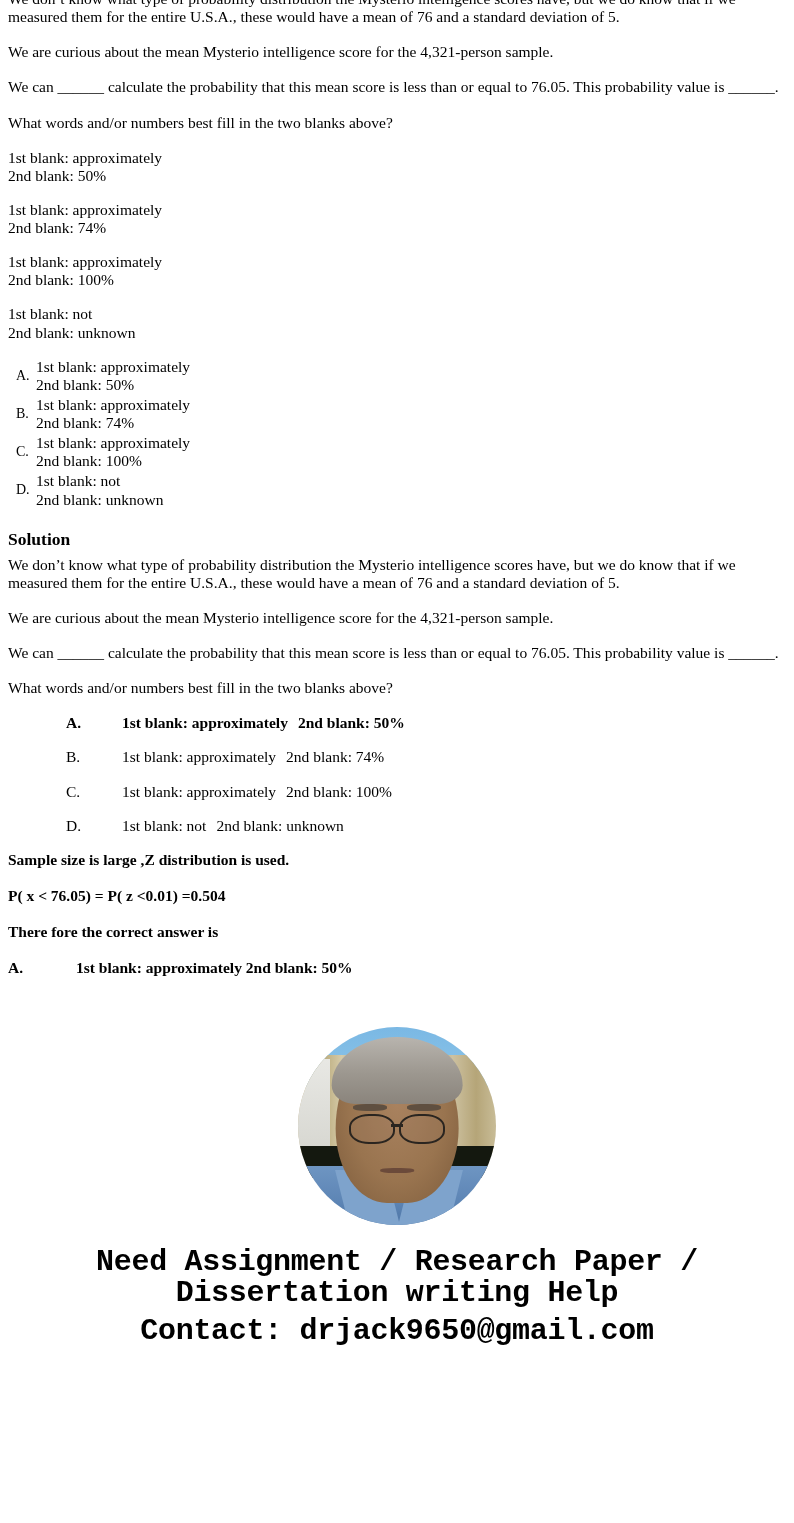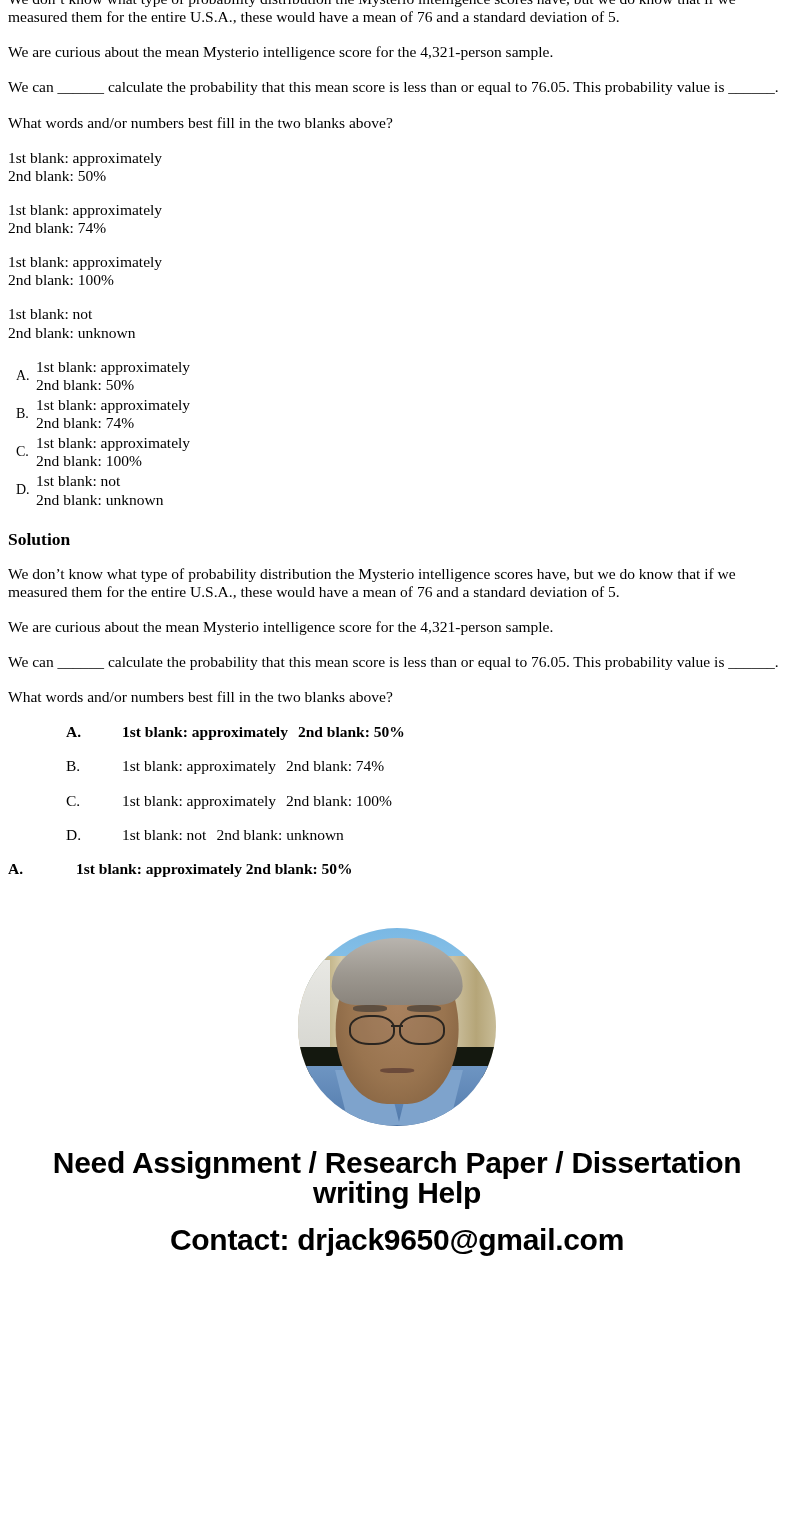--- a/index.html
+++ b/index.html
@@ -67,21 +67,21 @@
   .opt-text {
     white-space: pre-line;
   }
 
   
   .solution-heading {
     font-family: "Liberation Serif", "DejaVu Serif", serif;
     font-weight: bold;
     font-size: 17.5px;
     line-height: 1.2;
-    margin: 0 0 15px 0;
+    margin: 0 0 6px 0;
   }
 
   
   .sol-opt-row {
     font-size: 15.5px;
     line-height: 1.17;
     margin: 0 0 16px 0;
     display: flex;
     align-items: baseline;
   }
@@ -222,36 +222,36 @@
     left: 50%; top: 71%;
     transform: translateX(-50%);
     width: 17%; height: 2.5%;
     background: #6b4a3a;
     border-radius: 40%;
   }
 
   
   .footer {
     text-align: center;
-    font-family: Liberation Sans, sans-serif;
+    font-family: Liberation Mono, monospace;
     font-weight: bold;
     color: #000000;
     padding: 0 6px;
   }
   .footer-line1 {
     font-size: 30px;
     line-height: 1.02;
     letter-spacing: -0.3px;
     margin: 0;
   }
   .footer-line2 {
     font-size: 30px;
     line-height: 1.02;
     letter-spacing: -0.3px;
-    margin: 16px;
+    margin: 8px;
   }
 </style>
 </head>
 <body>
 
 <div class="page">
 
   <p class="para">We don’t know what type of probability distribution the Mysterio intelligence scores have, but we do know that if we measured them for the entire U.S.A., these would have a mean of 76 and a standard deviation of 5.</p>
   <p class="para">We are curious about the mean Mysterio intelligence score for the 4,321-person sample.</p>
   <p class="para">We can ______ calculate the probability that this mean score is less than or equal to 76.05. This probability value is ______.</p>
@@ -314,20 +314,23 @@
     <span class="sol-gap"></span>
     <span>2nd blank: 100%</span>
   </div>
   <div class="sol-opt-row">
     <span class="sol-letter">D.</span>
     <span>1st blank: not</span>
     <span class="sol-gap"></span>
     <span>2nd blank: unknown</span>
   </div>
 
+  <p class="step">Sample size is large ,Z distribution is used.</p>
+  <p class="step">P( x &lt; 76.05) = P( z &lt;0.01) =0.504</p>
+  <p class="step">There fore the correct answer is</p>
 
   <p class="final-answer">
     <span class="fa-letter">A.</span>
     <span>1st blank: approximately   2nd blank: 50%</span>
   </p>
 
   <div class="avatar-wrap">
     <div class="avatar" title="Profile photo of a man with glasses wearing a blue shirt">
       <div class="av-sky"></div>
       <div class="av-wall"></div>

